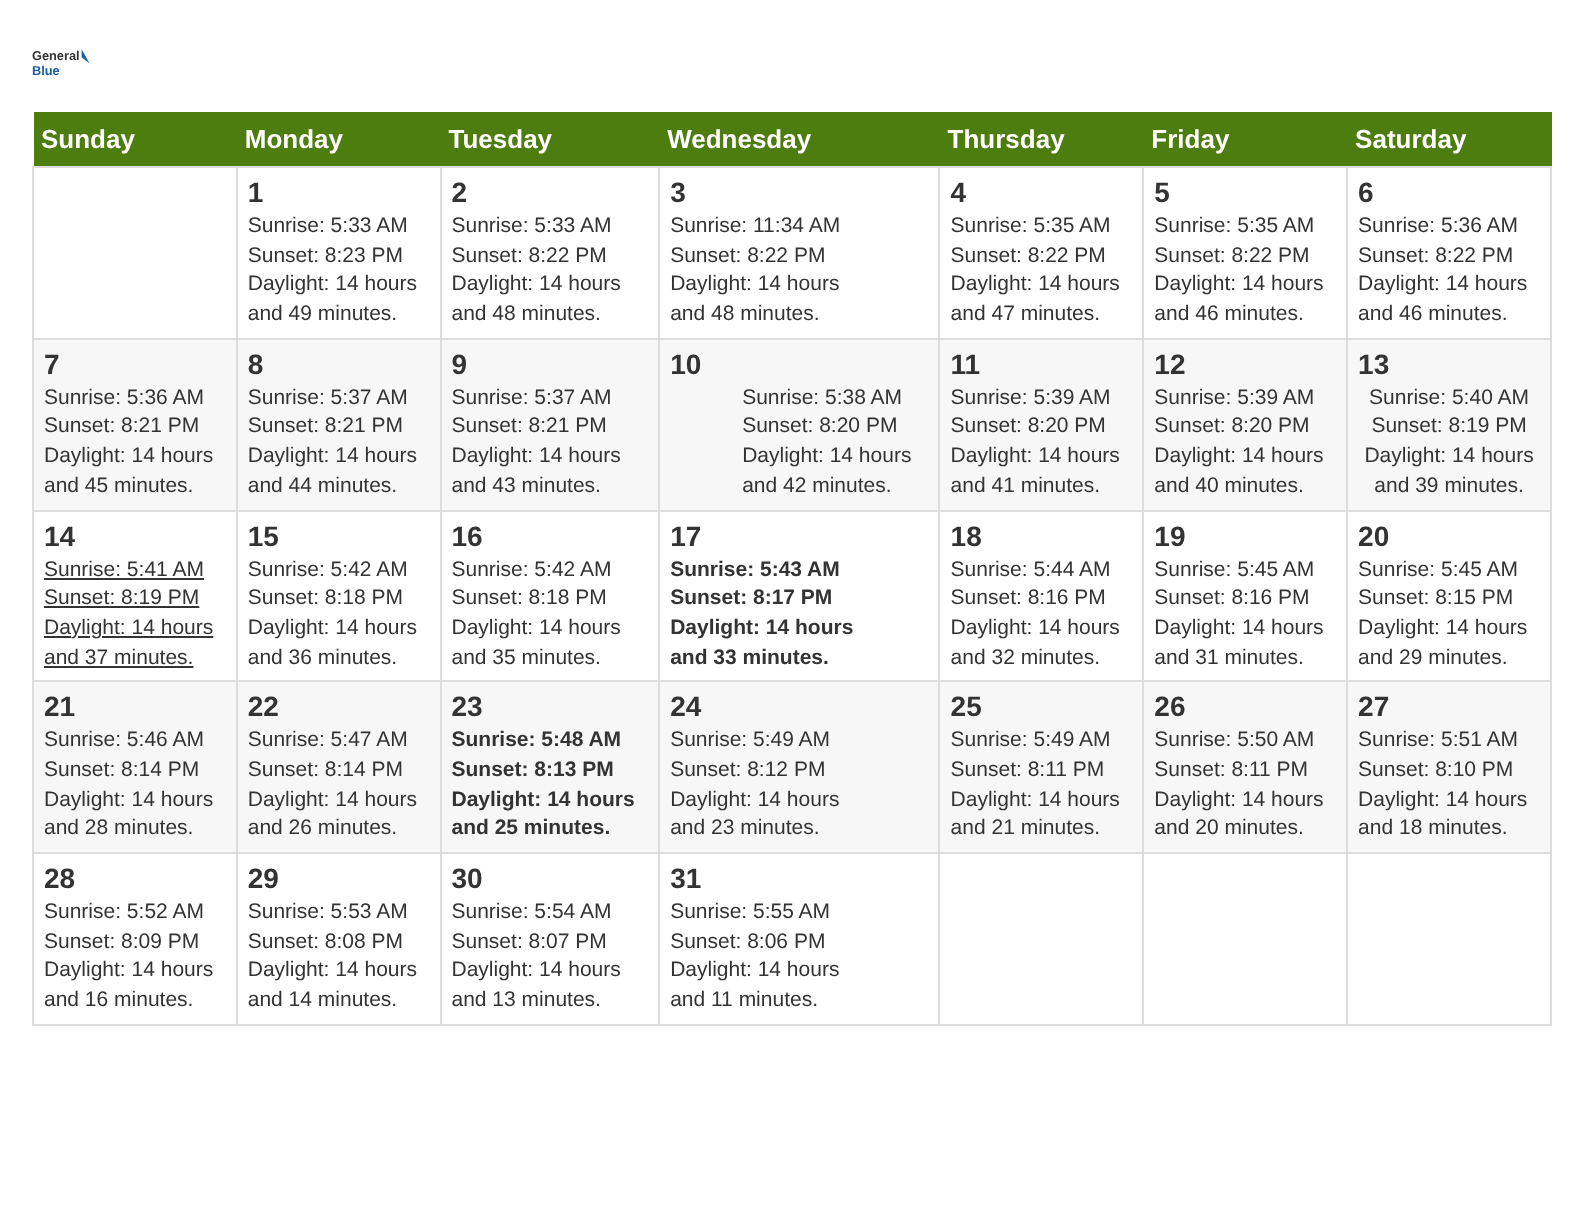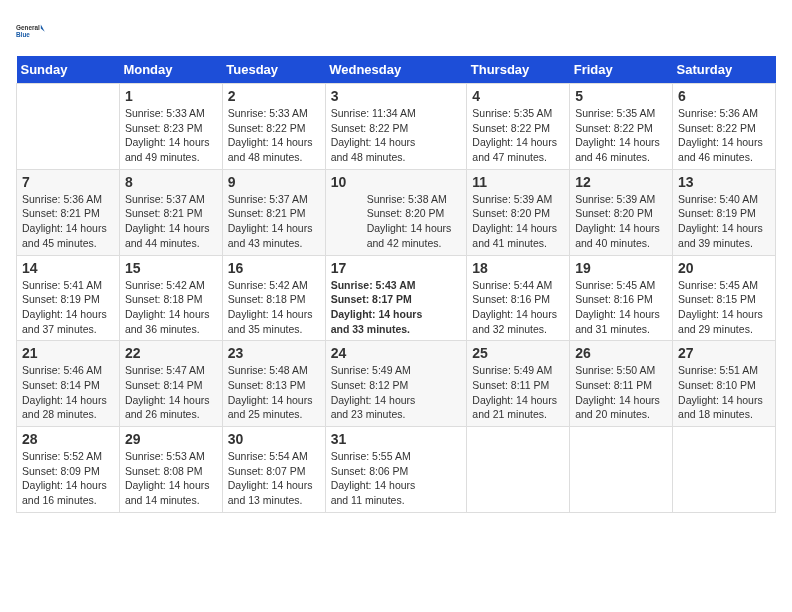--- a/index.html
+++ b/index.html
@@ -37,21 +37,21 @@
     .subtitle {
       font-size: 16px;
       color: #333;
     }
     table {
       width: 100%;
       border-collapse: collapse;
       font-size: 11px;
     }
     thead tr th {
-      background-color: #1d4ed8;
+      background-color: #4d7c0f;
       color: #fff;
       padding: 6px 4px;
       text-align: left;
       font-size: 13px;
       font-weight: bold;
     }
     tbody tr td {
       border: 1px solid #ddd;
       padding: 4px 5px;
       vertical-align: top;
@@ -190,30 +190,30 @@
         </td>
         <td>
           <span class="day-number">12</span>
           <div class="cell-text" style="white-space: pre-line;">Sunrise: 5:39 AM
 Sunset: 8:20 PM
 Daylight: 14 hours
 and 40 minutes.</div>
         </td>
         <td>
           <span class="day-number">13</span>
-          <div class="cell-text" style="white-space: pre-line;">Sunrise: 5:40 AM
+          <div class="cell-text" style="white-space: pre-line; text-align: center;">Sunrise: 5:40 AM
 Sunset: 8:19 PM
 Daylight: 14 hours
 and 39 minutes.</div>
         </td>
       </tr>
       <tr>
         <td>
           <span class="day-number">14</span>
-          <div class="cell-text" style="white-space: pre-line;">Sunrise: 5:41 AM
+          <div class="cell-text" style="white-space: pre-line; text-decoration: underline;">Sunrise: 5:41 AM
 Sunset: 8:19 PM
 Daylight: 14 hours
 and 37 minutes.</div>
         </td>
         <td>
           <span class="day-number">15</span>
           <div class="cell-text" style="white-space: pre-line;">Sunrise: 5:42 AM
 Sunset: 8:18 PM
 Daylight: 14 hours
 and 36 minutes.</div>
@@ -264,21 +264,21 @@
         </td>
         <td>
           <span class="day-number">22</span>
           <div class="cell-text" style="white-space: pre-line;">Sunrise: 5:47 AM
 Sunset: 8:14 PM
 Daylight: 14 hours
 and 26 minutes.</div>
         </td>
         <td>
           <span class="day-number">23</span>
-          <div class="cell-text" style="white-space: pre-line;">Sunrise: 5:48 AM
+          <div class="cell-text" style="white-space: pre-line; font-weight: bold;">Sunrise: 5:48 AM
 Sunset: 8:13 PM
 Daylight: 14 hours
 and 25 minutes.</div>
         </td>
         <td>
           <span class="day-number">24</span>
           <div class="cell-text" style="white-space: pre-line;">Sunrise: 5:49 AM
 Sunset: 8:12 PM
 Daylight: 14 hours
 and 23 minutes.</div>

